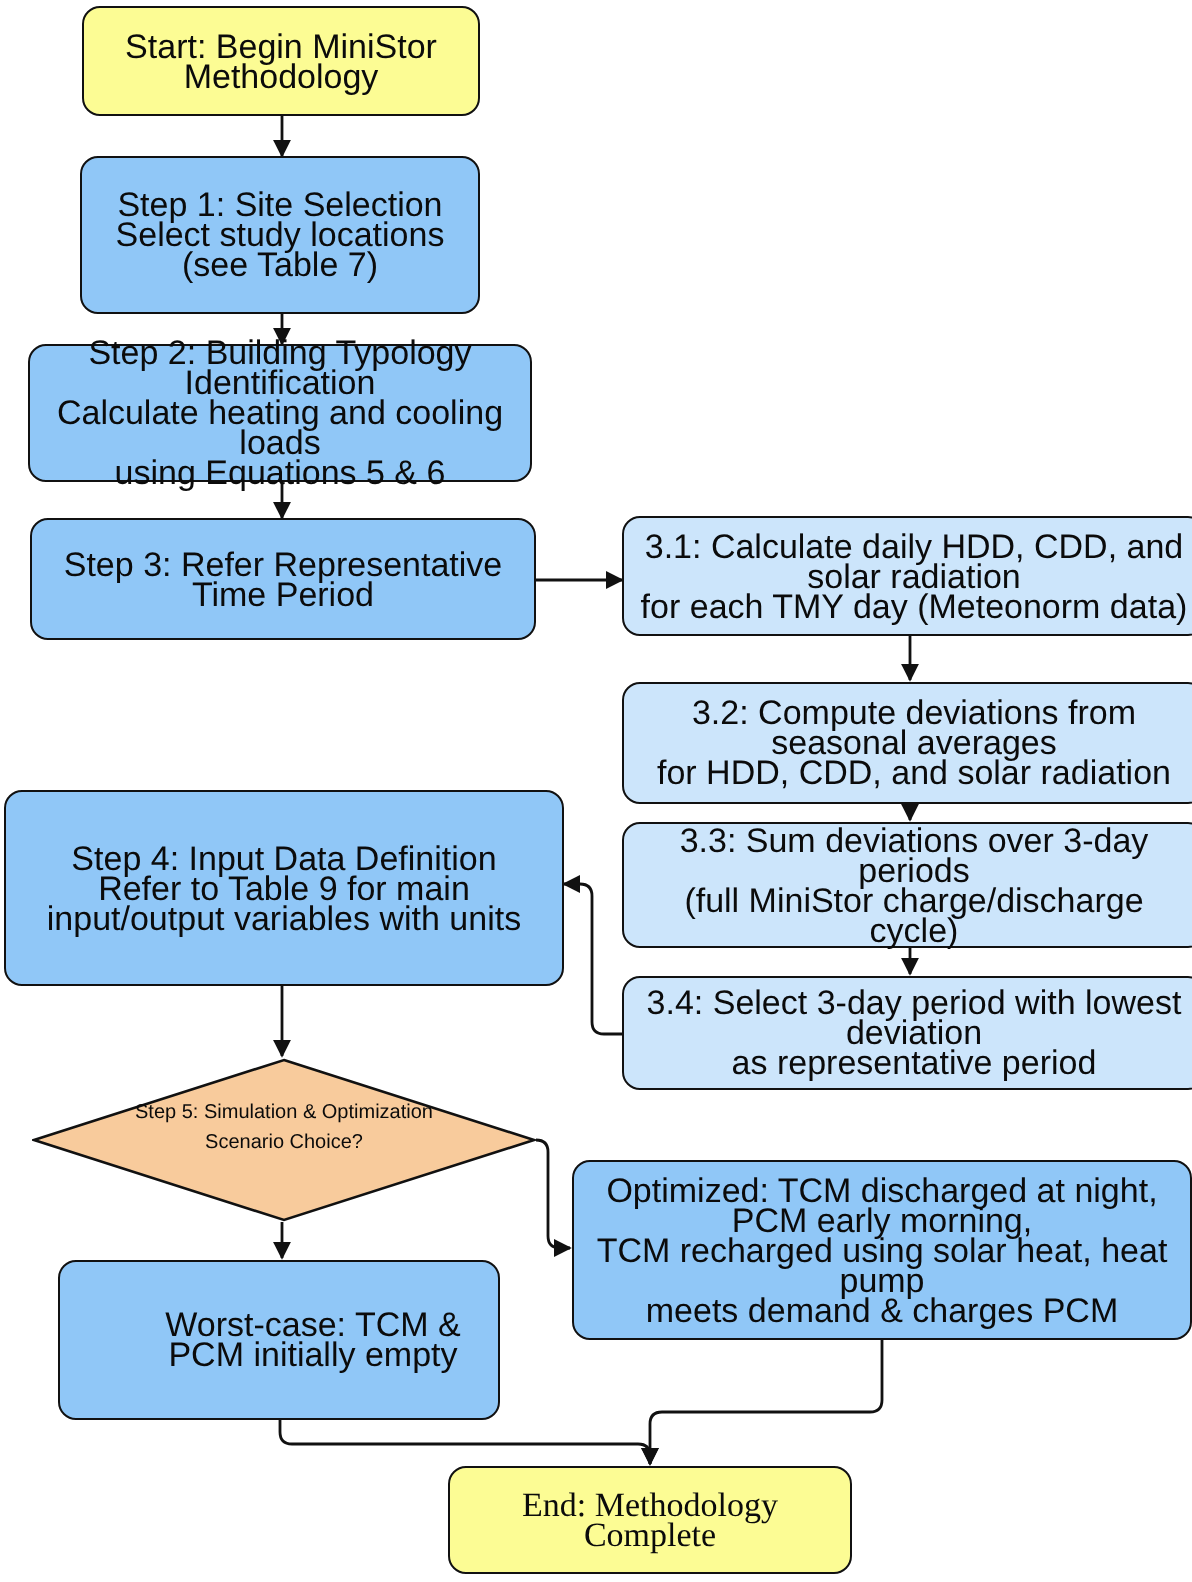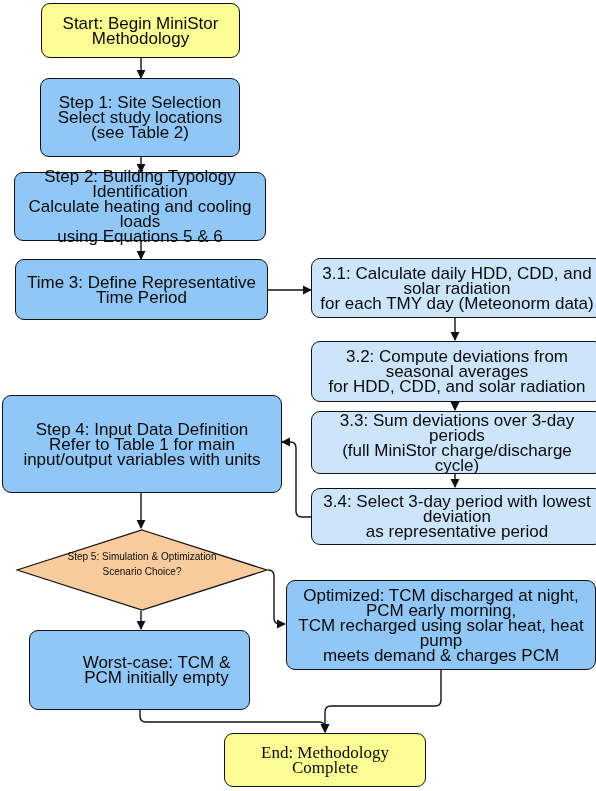--- a/index.html
+++ b/index.html
@@ -98,42 +98,42 @@
 
       <path d="M 140 710 L 140 716 Q 140 722 146 722 L 319 722 Q 325 722 325 728 L 325 732"></path>
 
       <path d="M 441 670 L 441 700 Q 441 706 435 706 L 331 706 Q 325 706 325 712 L 325 732"></path>
     </g>
   </svg>
 
   <div class="node terminator" style="left:41px;top:3px;width:199px;height:55px;">Start: Begin MiniStor Methodology</div>
 
   <div class="node process-dark" style="left:40px;top:78px;width:200px;height:79px;">Step 1: Site Selection
-Select study locations (see Table 2)</div>
+Select study locations (see Table 7)</div>
 
   <div class="node process-dark" style="left:14px;top:172px;width:252px;height:69px;">Step 2: Building Typology Identification
 Calculate heating and cooling loads
 using Equations 5 &amp; 6</div>
 
-  <div class="node process-dark" style="left:15px;top:259px;width:253px;height:61px;">Time 3: Define Representative Time Period</div>
+  <div class="node process-dark" style="left:15px;top:259px;width:253px;height:61px;">Step 3: Refer Representative Time Period</div>
 
   <div class="node process-light" style="left:311px;top:258px;width:292px;height:60px;">3.1: Calculate daily HDD, CDD, and solar radiation
 for each TMY day (Meteonorm data)</div>
 
   <div class="node process-light" style="left:311px;top:341px;width:292px;height:61px;">3.2: Compute deviations from seasonal averages
 for HDD, CDD, and solar radiation</div>
 
   <div class="node process-light" style="left:311px;top:411px;width:292px;height:63px;">3.3: Sum deviations over 3-day periods
 (full MiniStor charge/discharge cycle)</div>
 
   <div class="node process-light" style="left:311px;top:488px;width:292px;height:57px;">3.4: Select 3-day period with lowest deviation
 as representative period</div>
 
   <div class="node process-dark" style="left:2px;top:395px;width:280px;height:98px;">Step 4: Input Data Definition
-Refer to Table 1 for main
+Refer to Table 9 for main
 input/output variables with units</div>
 
   <div class="diamond-wrap" style="left:16px;top:529px;width:252px;height:82px;">
     <svg width="252" height="82" viewBox="0 0 252 82" xmlns="http://www.w3.org/2000/svg">
       <polygon points="126,1 251,41 126,81 1,41" fill="#F8CB9C" stroke="#111111" stroke-width="1.3"></polygon>
     </svg>
     <div class="diamond-label">Step 5: Simulation &amp; Optimization
 Scenario Choice?</div>
   </div>
 

